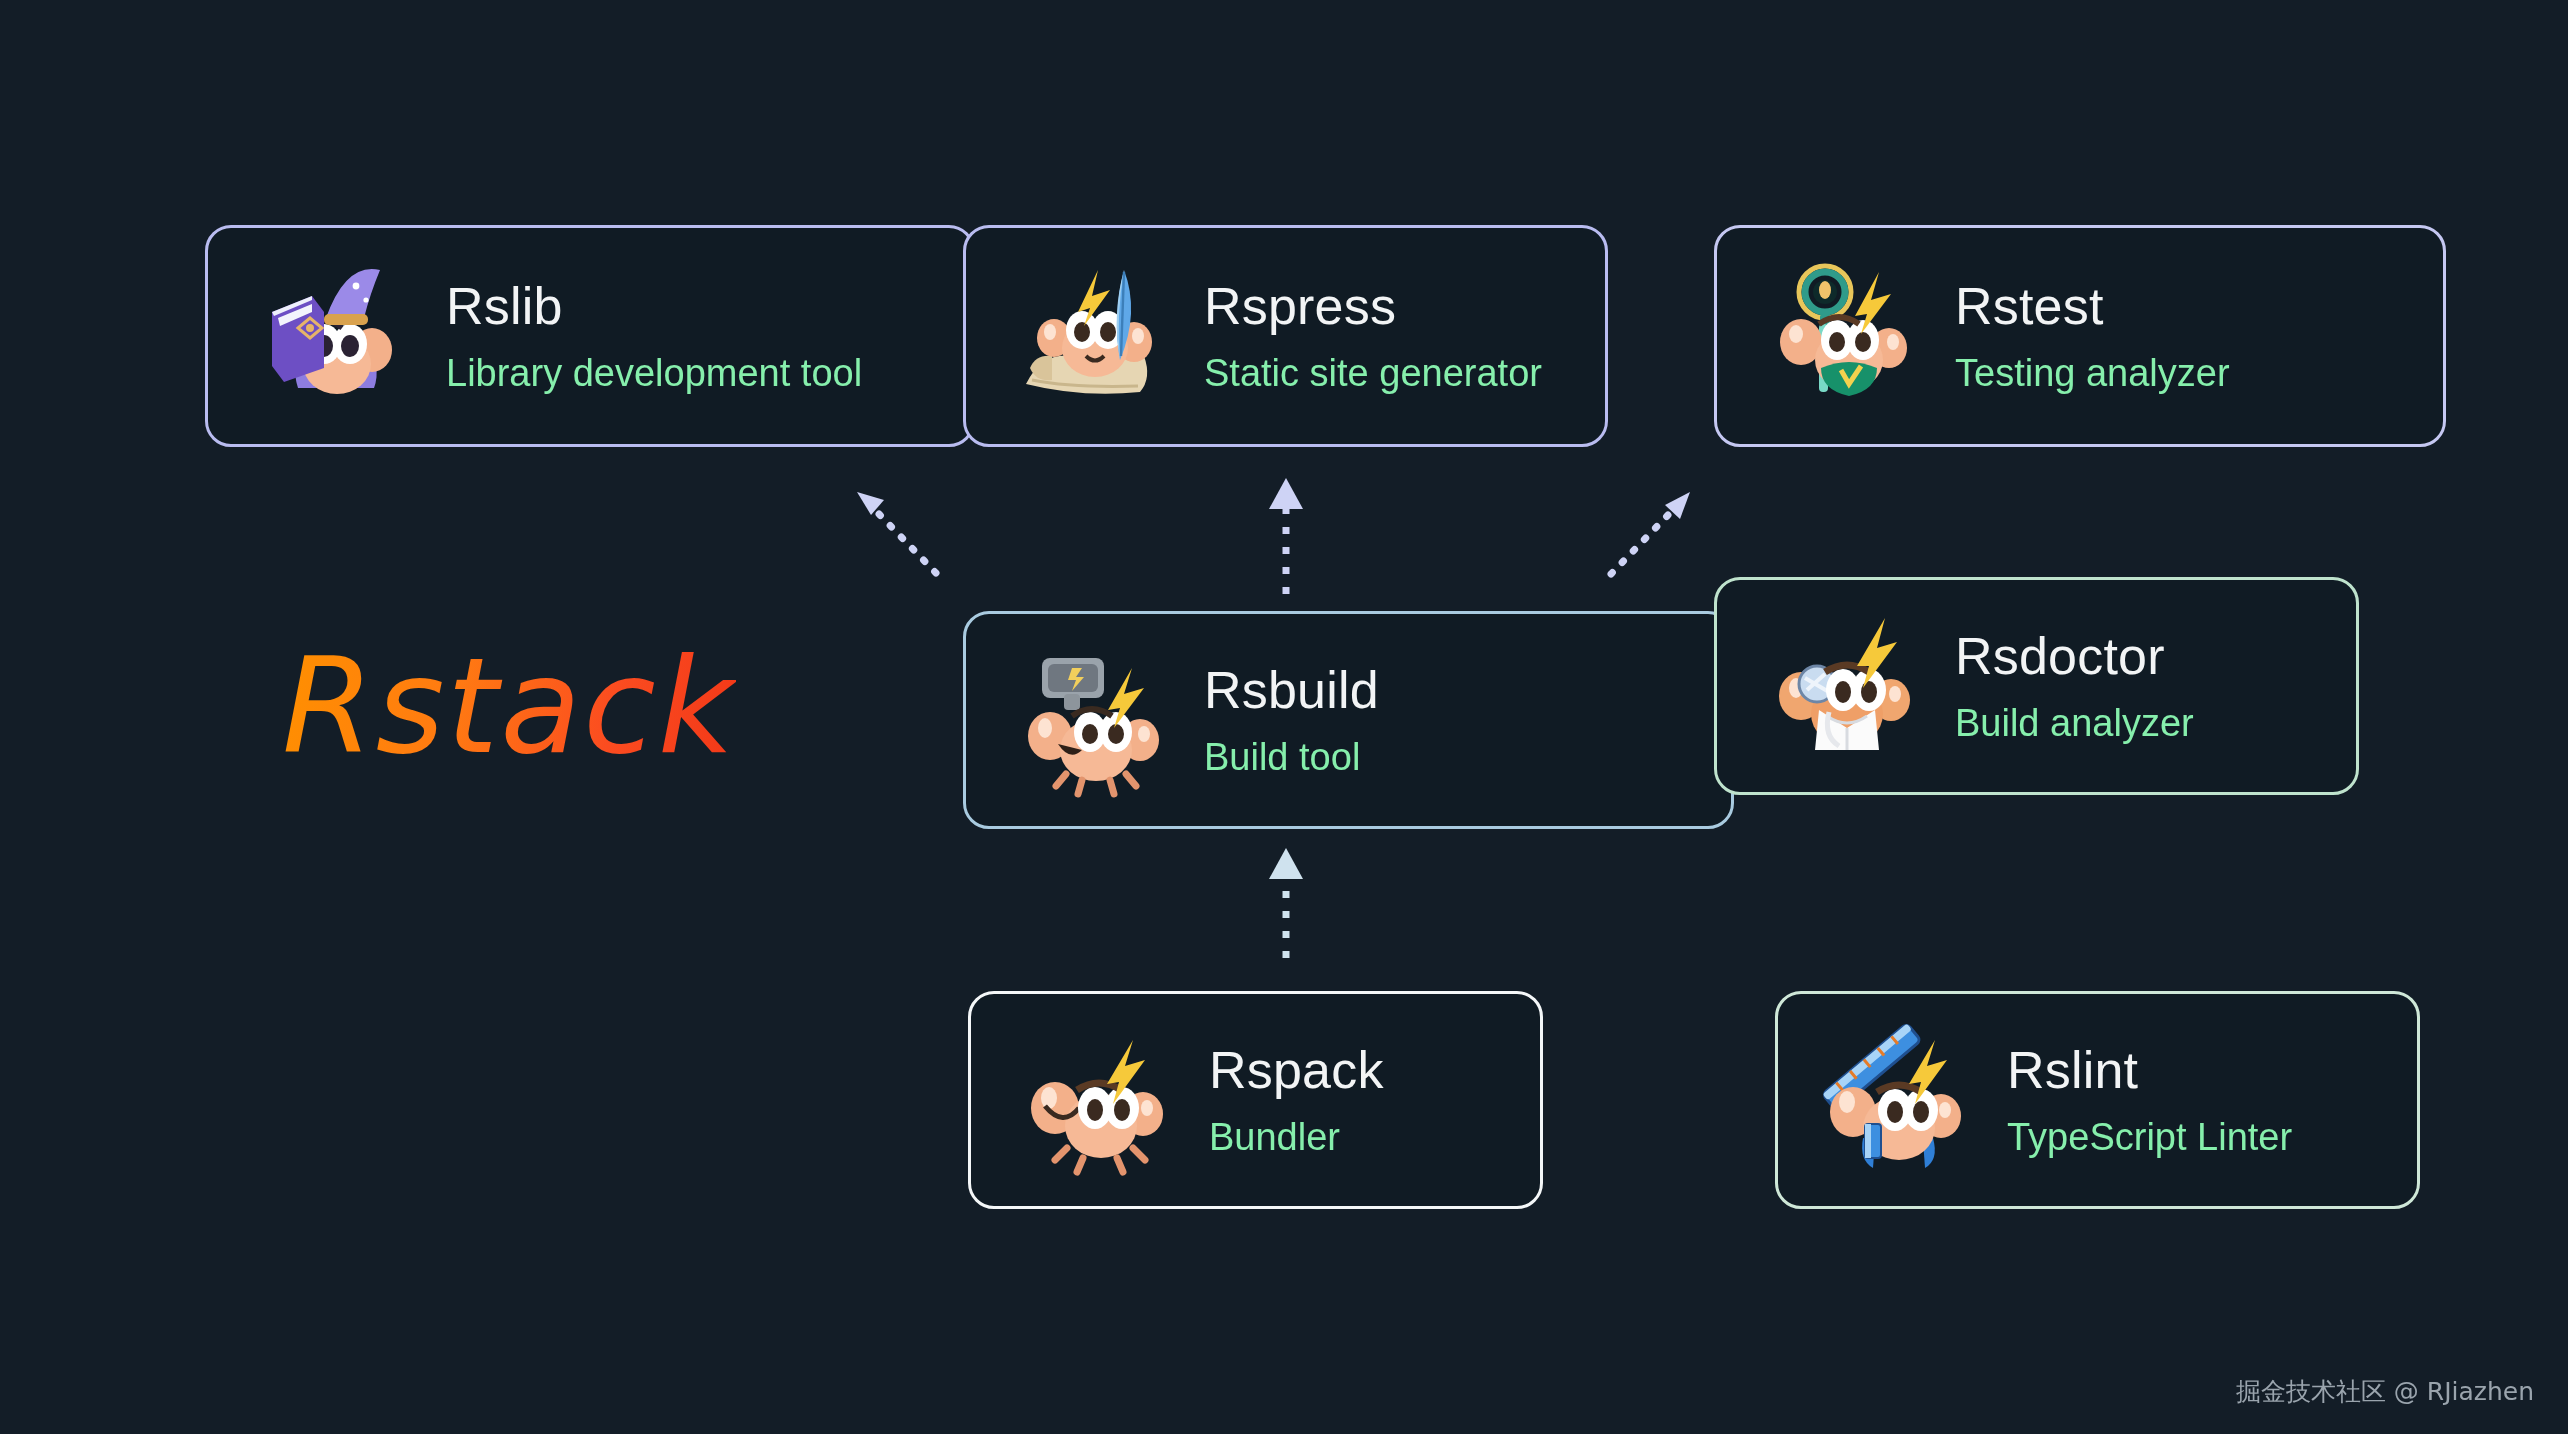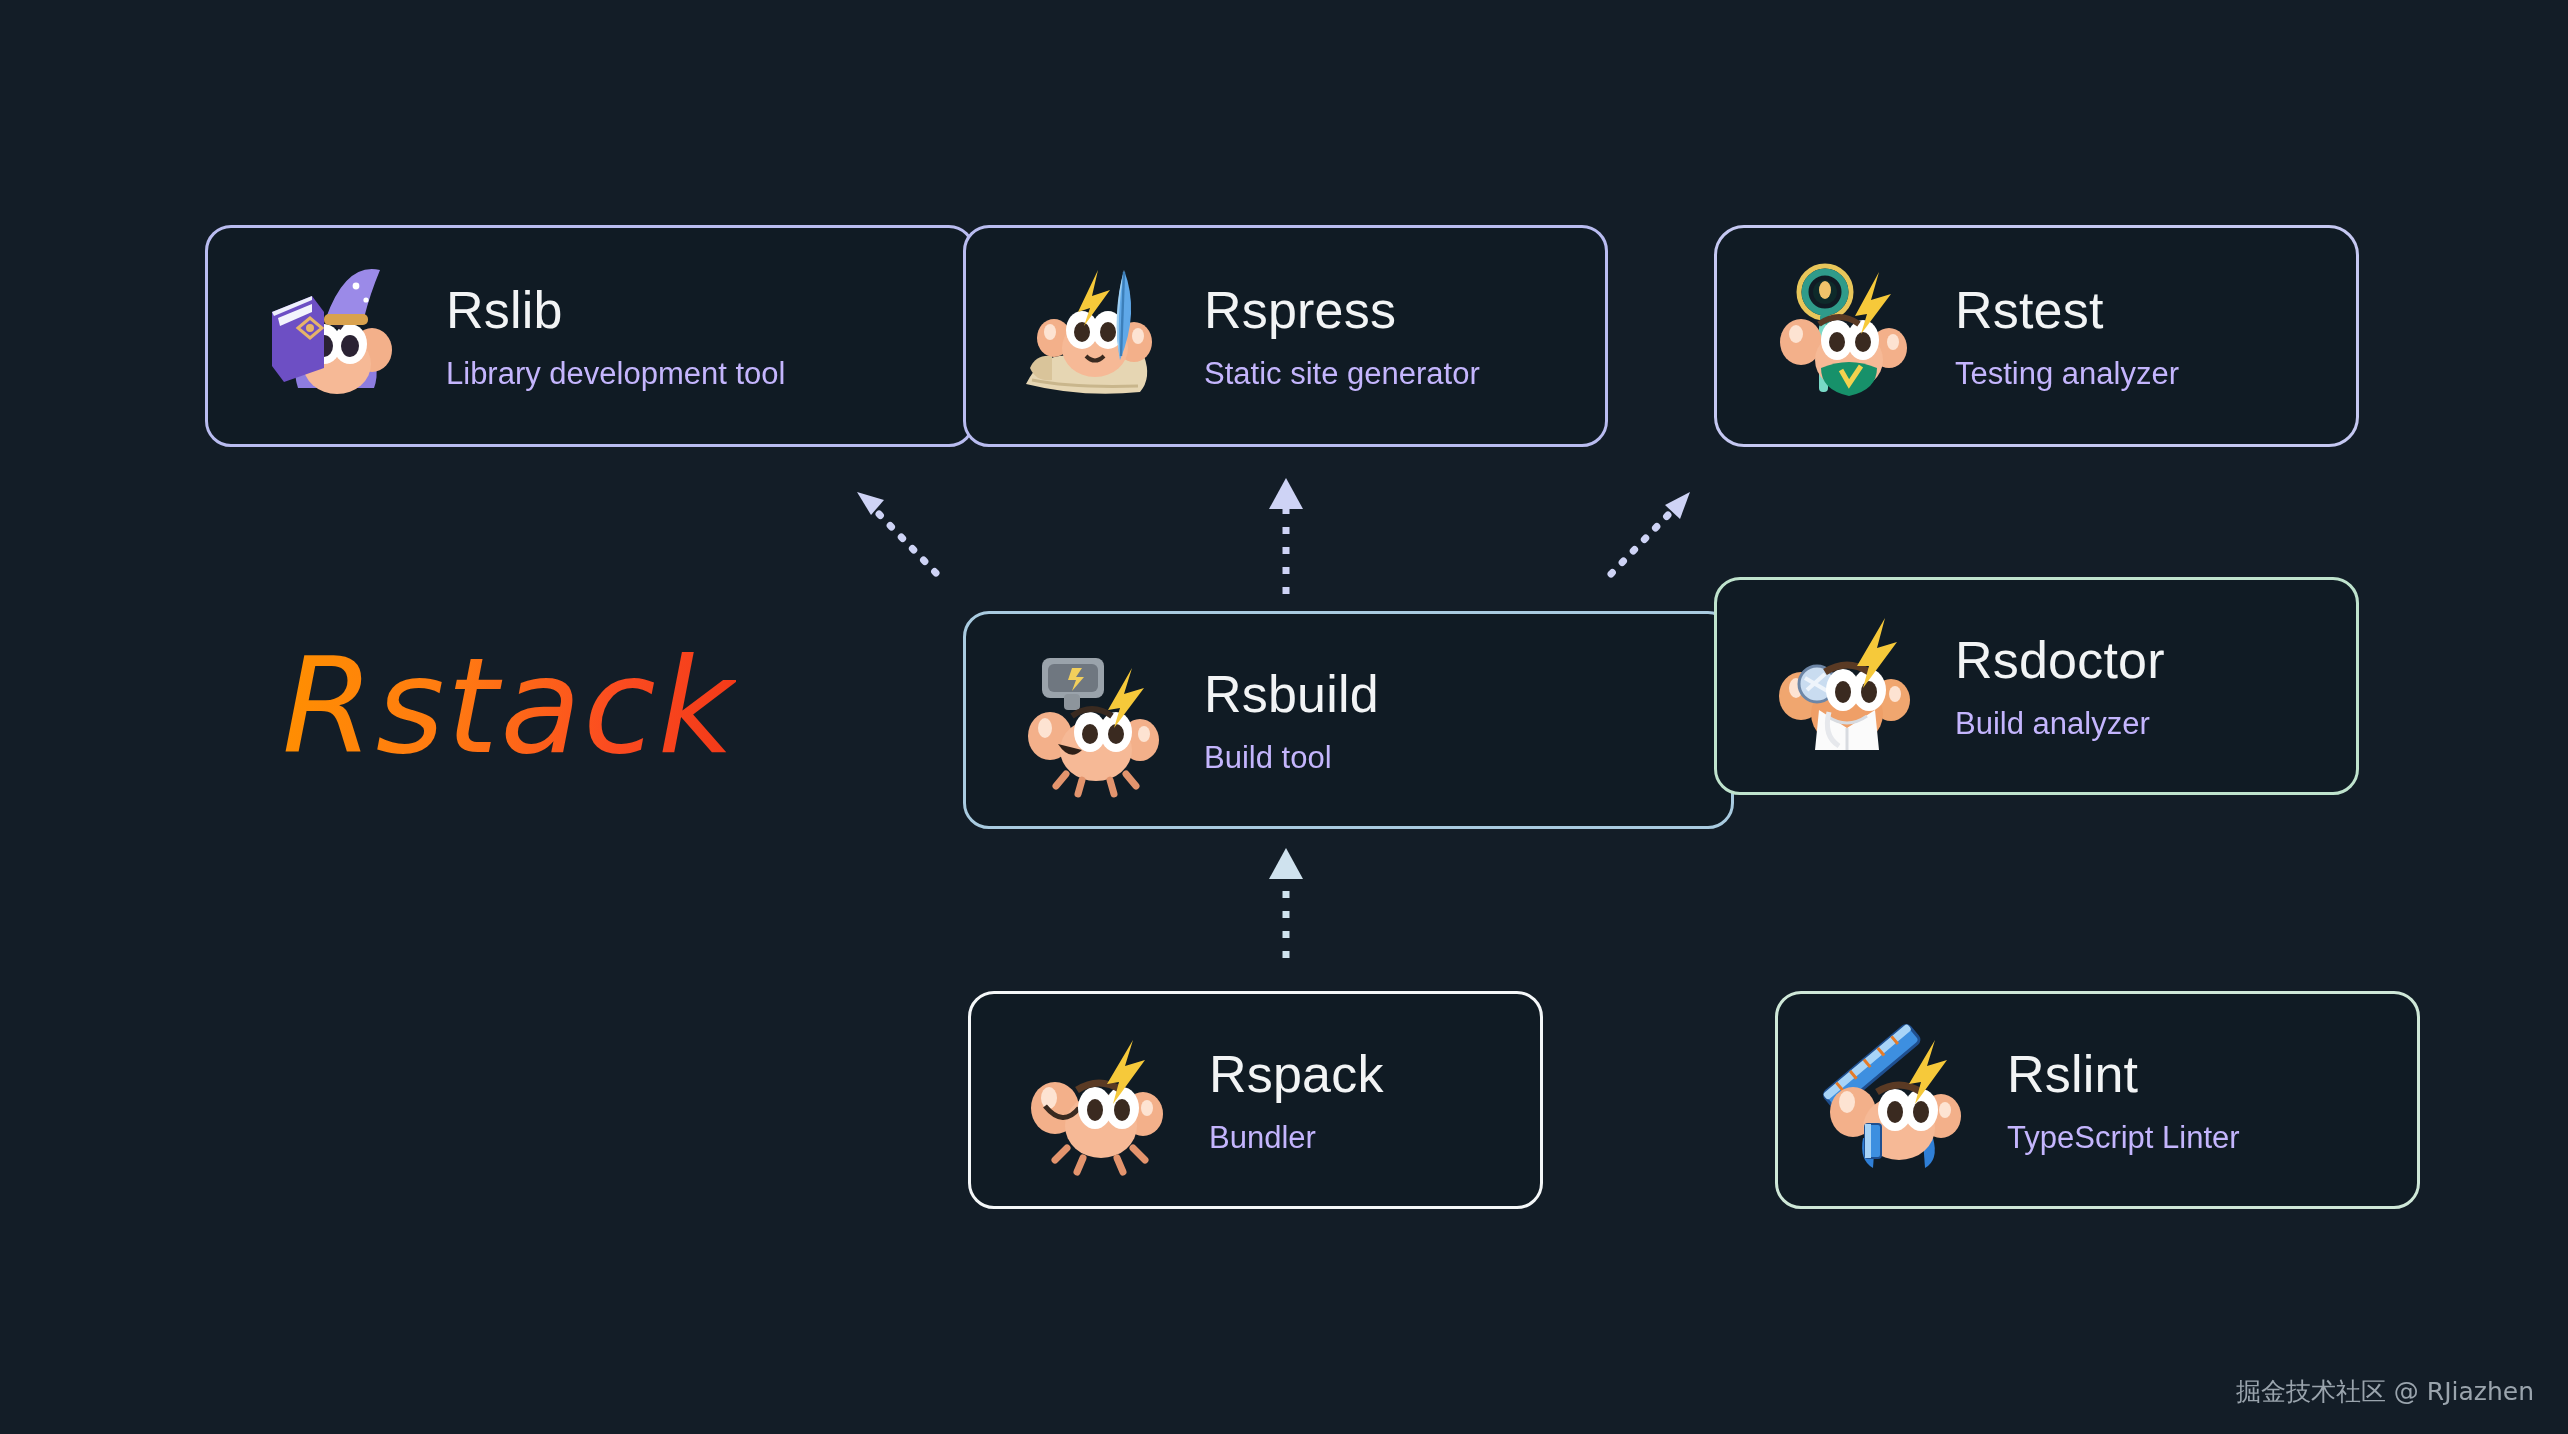--- a/index.html
+++ b/index.html
@@ -49,22 +49,22 @@
     padding-left: 22px;
   }
   .card-title {
     font-size: 52px;
     color: #f2f4f5;
     line-height: 1;
     letter-spacing: 0.2px;
     white-space: nowrap;
   }
   .card-sub {
-    font-size: 31px;
-    color: #c4b5fd;
+    font-size: 38px;
+    color: #86efac;
     line-height: 1;
     white-space: nowrap;
   }
 
   
   #rstack-logo {
     position: absolute;
     left: 282px;
     top: 640px;
     font-size: 132px;
@@ -193,21 +193,21 @@
         <path d="M112 14 Q100 56 108 104 Q104 60 112 14 Z" fill="#9fd0f2"></path>
         <path d="M112 16 L109 100" stroke="#3c7fba" stroke-width="2.4"></path>
       </svg>
     </div>
     <div class="card-text">
       <div class="card-title">Rspress</div>
       <div class="card-sub">Static site generator</div>
     </div>
   </div>
 
-  <div class="card" style="left:1714px; top:225px; width:645px; height:222px; border-color:#c5c8f2;border-radius:30px;">
+  <div class="card" style="left:1714px; top:225px; width:732px; height:222px; border-color:#c5c8f2;">
     <div class="card-mascot">
       <svg viewBox="0 0 160 160" width="160" height="160">
 
         <circle cx="62" cy="36" r="26" fill="none" stroke="#e8c65a" stroke-width="5"></circle>
         <circle cx="62" cy="36" r="20" fill="none" stroke="#2f9b8a" stroke-width="7"></circle>
         <circle cx="62" cy="36" r="12" fill="#0e2a2a"></circle>
         <ellipse cx="62" cy="34" rx="6" ry="9" fill="#f0c26a"></ellipse>
         <rect x="57" y="58" width="10" height="14" rx="3" fill="#2f9b8a"></rect>
 
         <rect x="56" y="68" width="9" height="68" rx="4" fill="#79d9c6"></rect>

